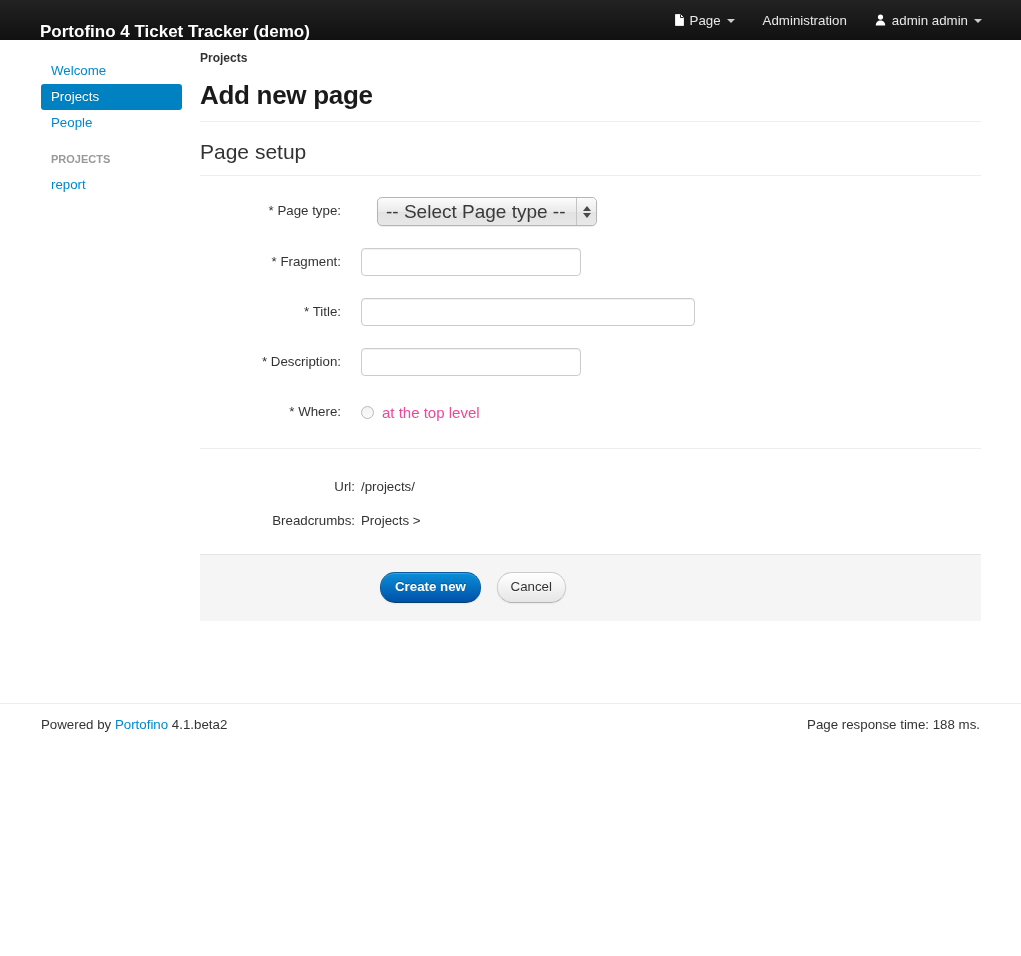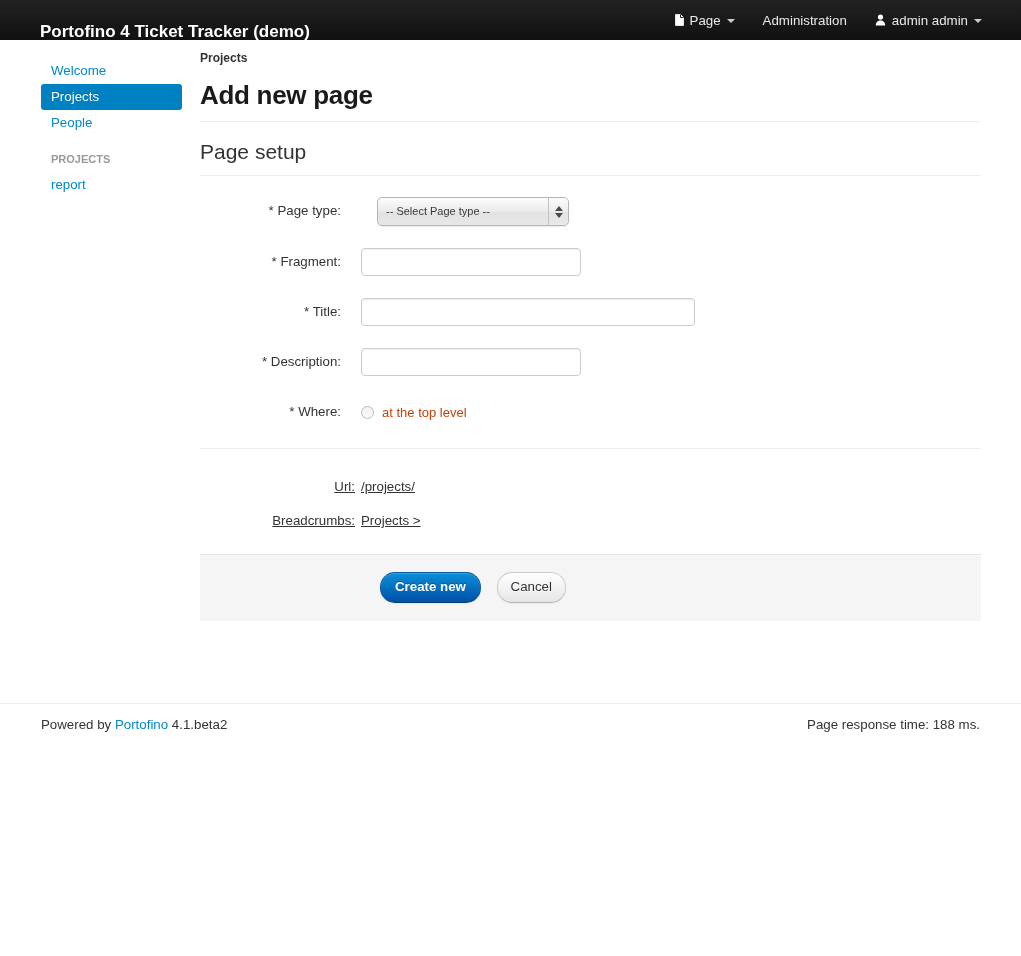--- a/index.html
+++ b/index.html
@@ -192,27 +192,27 @@
     color: #555555;
     padding: 4px 6px;
     outline: none;
     display: block;
   }
   .txt.w220 { width: 220px; }
   .txt.w334 { width: 334px; }
 
   .sel {
     box-sizing: border-box;
-    width: 192px;
+    width: 220px;
     height: 29px;
     border: 1px solid #b5b5b5;
     border-radius: 5px;
     background: linear-gradient(to bottom, #fdfdfd 0%, #eaeaea 50%, #e2e2e2 51%, #e7e7e7 100%);
     font-family: "Liberation Sans", sans-serif;
-    font-size: 11px;
+    font-size: 19px;
     color: #3a3a3a;
     padding: 0 24px 0 8px;
     line-height: 27px;
     position: relative;
     cursor: pointer;
     box-shadow: 0 1px 1px rgba(0,0,0,.08);
     white-space: nowrap;
     overflow: hidden;
     margin-left: 16px;
   }
@@ -241,22 +241,22 @@
     width: 0; height: 0;
     border-left: 4px solid transparent;
     border-right: 4px solid transparent;
     border-top: 5px solid #4a4a4a;
   }
 
   .radio-line {
     display: flex;
     align-items: center;
     height: 25px;
-    font-size: 13px;
-    color: #c2410c;
+    font-size: 15px;
+    color: #ec4899;
     cursor: pointer;
   }
   .radio-line:first-child { margin-top: 2px; }
   .radio {
     width: 13px;
     height: 13px;
     border-radius: 50%;
     border: 1px solid #b9b9b9;
     background: linear-gradient(to bottom, #f2f2f2, #fbfbfb);
     box-sizing: border-box;
@@ -273,21 +273,20 @@
     position: absolute;
     left: 3px; top: 3px;
     width: 5px; height: 5px;
     border-radius: 50%;
     background: #3a78c8;
   }
 
   
   .preview-rows {
     margin-top: 28px;
-    text-decoration: underline;
   }
   .preview-row {
     display: flex;
     align-items: flex-start;
     margin-bottom: 14px;
   }
   .preview-label {
     width: 161px;
     flex: 0 0 161px;
     text-align: right;

